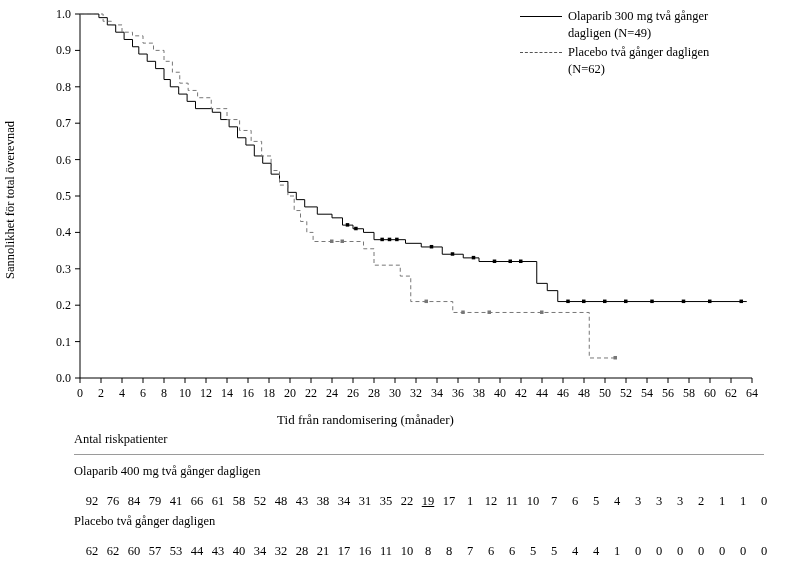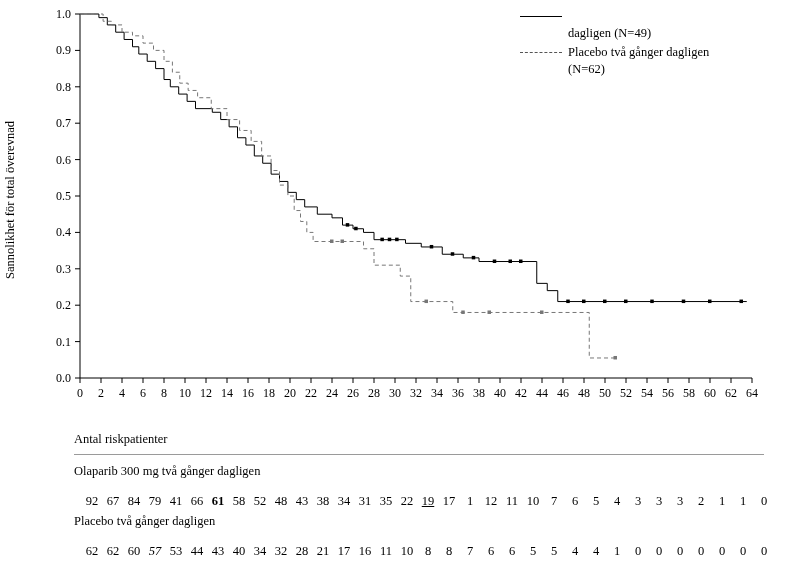--- a/index.html
+++ b/index.html
@@ -242,43 +242,44 @@
         <rect x="340.5" y="239.5" width="3.5" height="3.5" fill="#777777"></rect>
         <rect x="424.5" y="299.56" width="3.5" height="3.5" fill="#777777"></rect>
         <rect x="461.25" y="310.48" width="3.5" height="3.5" fill="#777777"></rect>
         <rect x="487.5" y="310.48" width="3.5" height="3.5" fill="#777777"></rect>
         <rect x="540" y="310.48" width="3.5" height="3.5" fill="#777777"></rect>
         <rect x="613.5" y="355.98" width="3.5" height="3.5" fill="#777777"></rect>
       </svg>
     <div class="legend">
       <div class="legend-row">
         <span class="swatch"></span>
-        <br>
+        <span>Olaparib 300 mg två gånger</span><br>
         <span>dagligen (N=49)</span>
       </div>
       <div class="legend-row">
         <span class="swatch dashed"></span>
         <span>Placebo två gånger dagligen</span><br>
         <span>(N=62)</span>
       </div>
     </div>
+    <div class="xlabel"><span>Tid från randomisering (månader)</span></div>
   </div>
 
   <div class="risk-table">
     <div class="risk-title">Antal riskpatienter</div>
     <div class="risk-rule"></div>
-    <div class="risk-group g1">Olaparib 300 mg två gånger dagligen</div>
+    <div class="risk-group g1">Olaparib 400 mg två gånger dagligen</div>
     <div class="risk-nums r1" id="risk-row-0">
         <span class="risk-num" style="left: 80px;">92</span>
-        <span class="risk-num" style="left: 101px;">67</span>
+        <span class="risk-num" style="left: 101px;">76</span>
         <span class="risk-num" style="left: 122px;">84</span>
         <span class="risk-num" style="left: 143px;">79</span>
         <span class="risk-num" style="left: 164px;">41</span>
         <span class="risk-num" style="left: 185px;">66</span>
-        <span class="risk-num" style="left: 206px; font-weight: bold;">61</span>
+        <span class="risk-num" style="left: 206px;">61</span>
         <span class="risk-num" style="left: 227px;">58</span>
         <span class="risk-num" style="left: 248px;">52</span>
         <span class="risk-num" style="left: 269px;">48</span>
         <span class="risk-num" style="left: 290px;">43</span>
         <span class="risk-num" style="left: 311px;">38</span>
         <span class="risk-num" style="left: 332px;">34</span>
         <span class="risk-num" style="left: 353px;">31</span>
         <span class="risk-num" style="left: 374px;">35</span>
         <span class="risk-num" style="left: 395px;">22</span>
         <span class="risk-num" style="left: 416px; text-decoration: underline;">19</span>
@@ -297,21 +298,21 @@
         <span class="risk-num" style="left: 689px;">2</span>
         <span class="risk-num" style="left: 710px;">1</span>
         <span class="risk-num" style="left: 731px;">1</span>
         <span class="risk-num" style="left: 752px;">0</span>
       </div>
     <div class="risk-group g2">Placebo två gånger dagligen</div>
     <div class="risk-nums r2" id="risk-row-1">
         <span class="risk-num" style="left: 80px;">62</span>
         <span class="risk-num" style="left: 101px;">62</span>
         <span class="risk-num" style="left: 122px;">60</span>
-        <span class="risk-num" style="left: 143px; font-style: italic;">57</span>
+        <span class="risk-num" style="left: 143px;">57</span>
         <span class="risk-num" style="left: 164px;">53</span>
         <span class="risk-num" style="left: 185px;">44</span>
         <span class="risk-num" style="left: 206px;">43</span>
         <span class="risk-num" style="left: 227px;">40</span>
         <span class="risk-num" style="left: 248px;">34</span>
         <span class="risk-num" style="left: 269px;">32</span>
         <span class="risk-num" style="left: 290px;">28</span>
         <span class="risk-num" style="left: 311px;">21</span>
         <span class="risk-num" style="left: 332px;">17</span>
         <span class="risk-num" style="left: 353px;">16</span>

